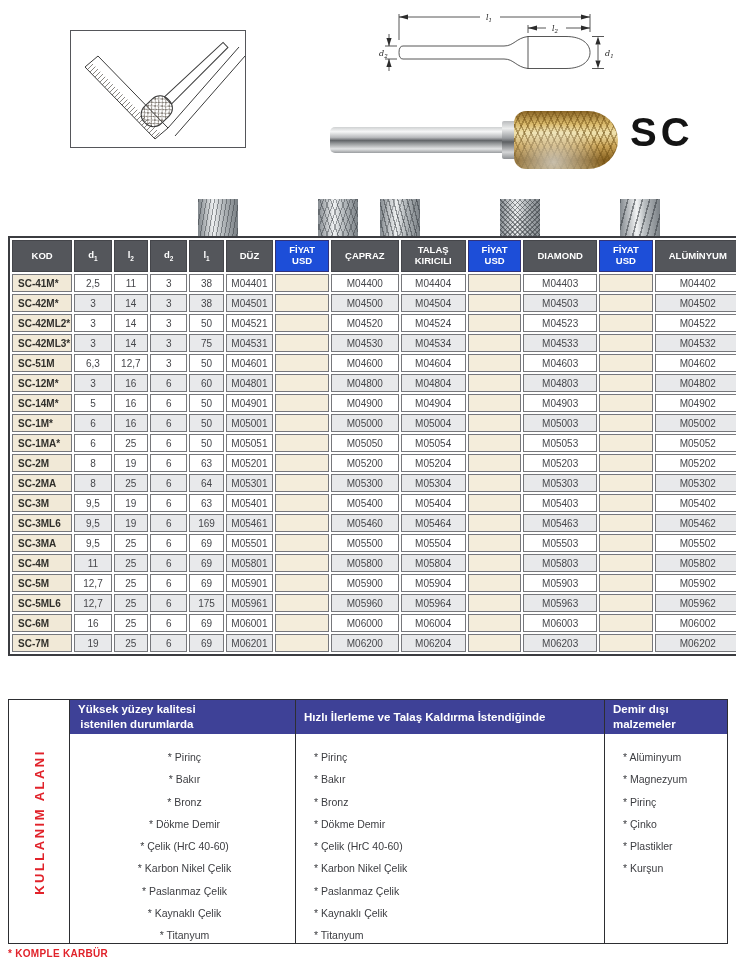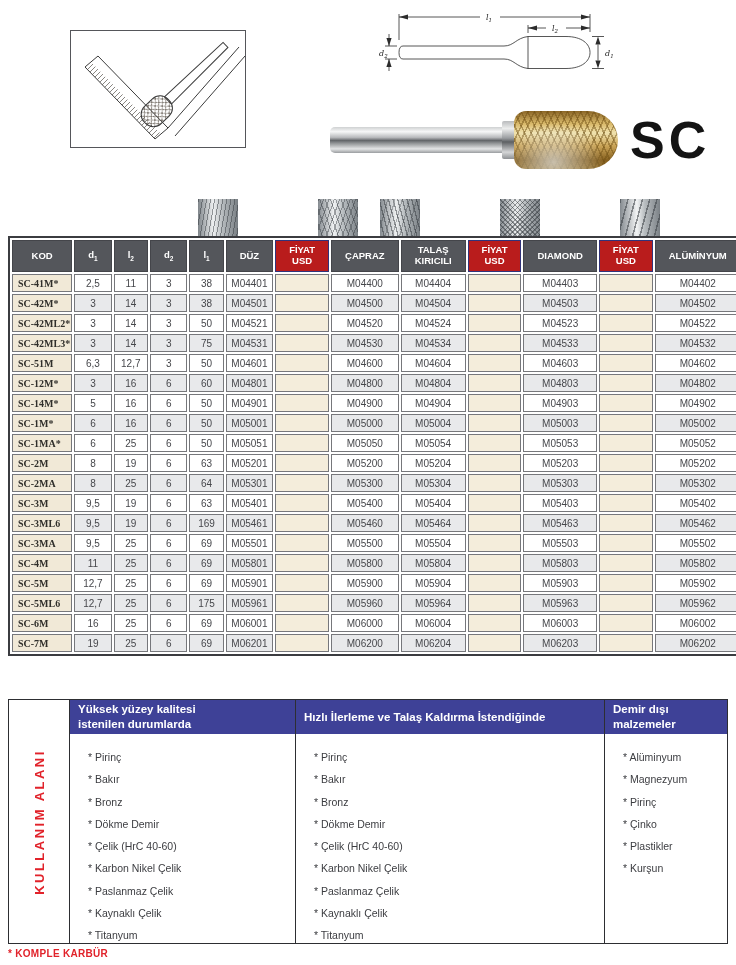--- a/index.html
+++ b/index.html
@@ -18,21 +18,21 @@
          background:linear-gradient(180deg,#cfd1d2,#f6f7f7 18%,#b8babc 40%,#64676a 52%,#8f9294 62%,#e4e5e6 84%,#9a9da0);}
   .collar{position:absolute;left:172px;top:15px;width:14px;height:38px;border-radius:2px;
          background:linear-gradient(180deg,#b9bbbd,#eceded 20%,#9a9da0 45%,#5d6063 55%,#d5d6d7 82%,#8e9194);}
   .head{position:absolute;left:184px;top:5px;width:104px;height:58px;
         border-radius:12px 30px 30px 12px / 12px 29px 29px 12px;
         background:
           radial-gradient(ellipse at 38% 88%, rgba(235,240,245,.65), rgba(235,240,245,0) 55%),
           repeating-linear-gradient(115deg, rgba(110,78,18,.45) 0 1.5px, rgba(0,0,0,0) 1.5px 6px),
           repeating-linear-gradient(65deg, rgba(110,78,18,.45) 0 1.5px, rgba(0,0,0,0) 1.5px 6px),
           linear-gradient(180deg,#8a6526,#d9b96a 22%,#f0e2ae 38%,#caa457 60%,#86601f 85%,#97732f);}
-  .series{position:absolute;left:630px;top:110px;font-size:52px;font-weight:bold;
+  .series{position:absolute;left:630px;top:110px;font-size:40px;font-weight:bold;
           letter-spacing:4px;color:#141414;}
 
   
   .thumb{position:absolute;top:199px;width:40px;height:41px;}
   .t-duz{left:198px;background:
       repeating-linear-gradient(100deg, rgba(55,60,65,.5) 0 1px, rgba(0,0,0,0) 1px 4px),
       linear-gradient(90deg,#7f858a,#eef0f1 38%,#b5babd 62%,#787e83);}
   .t-capraz{left:318px;background:
       repeating-linear-gradient(70deg, rgba(55,60,65,.45) 0 1px, rgba(0,0,0,0) 1px 5px),
       repeating-linear-gradient(110deg, rgba(55,60,65,.45) 0 1px, rgba(0,0,0,0) 1px 5px),
@@ -48,38 +48,38 @@
   .t-aluminyum{left:620px;background:
       repeating-linear-gradient(105deg, rgba(55,60,65,.55) 0 1.5px, rgba(0,0,0,0) 1.5px 7px),
       linear-gradient(90deg,#848a8f,#f1f3f4 42%,#b7bcbf 62%,#7b8186);}
 
   
   .table-wrap{position:absolute;left:8px;top:236px;border:2px solid #3b3c40;background:#fff;}
   table{border-collapse:separate;border-spacing:2px;table-layout:fixed;}
   th{height:30px;font-size:9.5px;font-weight:bold;color:#fff;line-height:1.15;
      text-align:center;vertical-align:middle;padding:0 13px;border:1px solid #3f4044;}
   th.dark{background:#54565b;border-color:#44454a;}
-  th.navy{background:#b91c1c;border-color:#31337a;}
+  th.navy{background:#1d4ed8;border-color:#31337a;}
   th sub{font-size:6.5px;}
   td{height:16px;font-size:10px;text-align:center;vertical-align:middle;
      border:1px solid #76777b;color:#46474b;padding:0 1px;white-space:nowrap;overflow:hidden;}
-  td.kod{background:#f1e9d7;font-weight:bold;text-align:left;padding-left:5px;color:#302f2b;font-family:Liberation Serif, serif;}
+  td.kod{background:#f1e9d7;font-weight:bold;text-align:left;padding-left:5px;color:#302f2b;}
   td.price{background:#f4eddb;}
   td.plain.wht{background:#ffffff;}
   td.plain.alt{background:#e8e9eb;}
 
   
   .usage{position:absolute;left:8px;top:699px;width:720px;height:245px;display:flex;box-sizing:border-box;}
   .uside{width:62px;border:1px solid #2d2e32;box-sizing:border-box;position:relative;background:#fff;}
   .uside-label{position:absolute;left:50%;top:50%;
                transform:translate(-50%,-50%) rotate(-90deg);white-space:nowrap;
                color:#e1222a;font-weight:bold;font-size:13px;letter-spacing:2.5px;}
   .ucols{flex:1;display:flex;}
   .ucol{border:1px solid #2d2e32;border-left:none;box-sizing:border-box;background:#fff;}
-  .ucol0{width:226px;}.ucol1{width:309px;}.ucol2{flex:1;}
+  .ucol0{width:226px;text-align:center;}.ucol1{width:309px;}.ucol2{flex:1;}
   .uhead{background:#3e4197;color:#fff;font-weight:bold;font-size:11.5px;line-height:1.3;
          height:34px;box-sizing:border-box;padding:2px 8px;display:flex;align-items:center;}
   .ulist{list-style:none;margin:8px;padding:9px 6px 0 10px;}
   .ulist li{font-size:10.5px;color:#3c3d41;height:22.3px;}
 
   .footnote{position:absolute;left:8px;top:948px;color:#e1222a;font-weight:bold;
             font-size:10px;letter-spacing:.3px;}
 </style>
 </head>
 <body>

